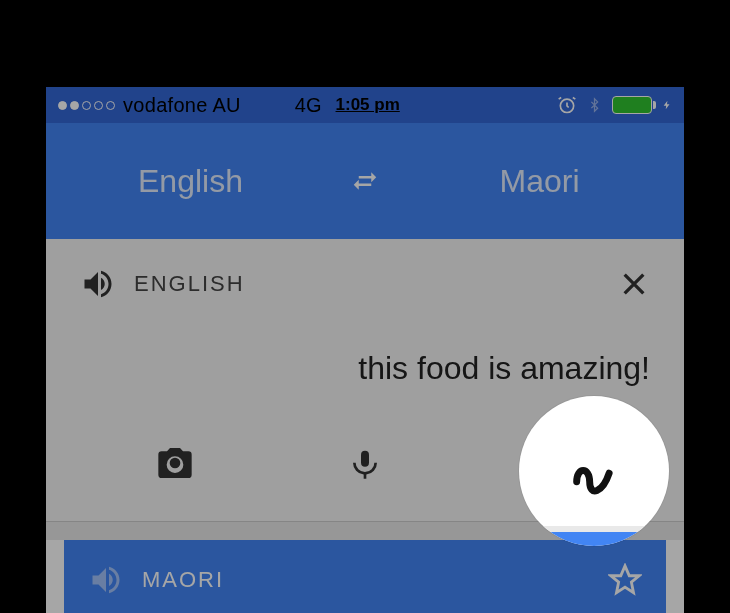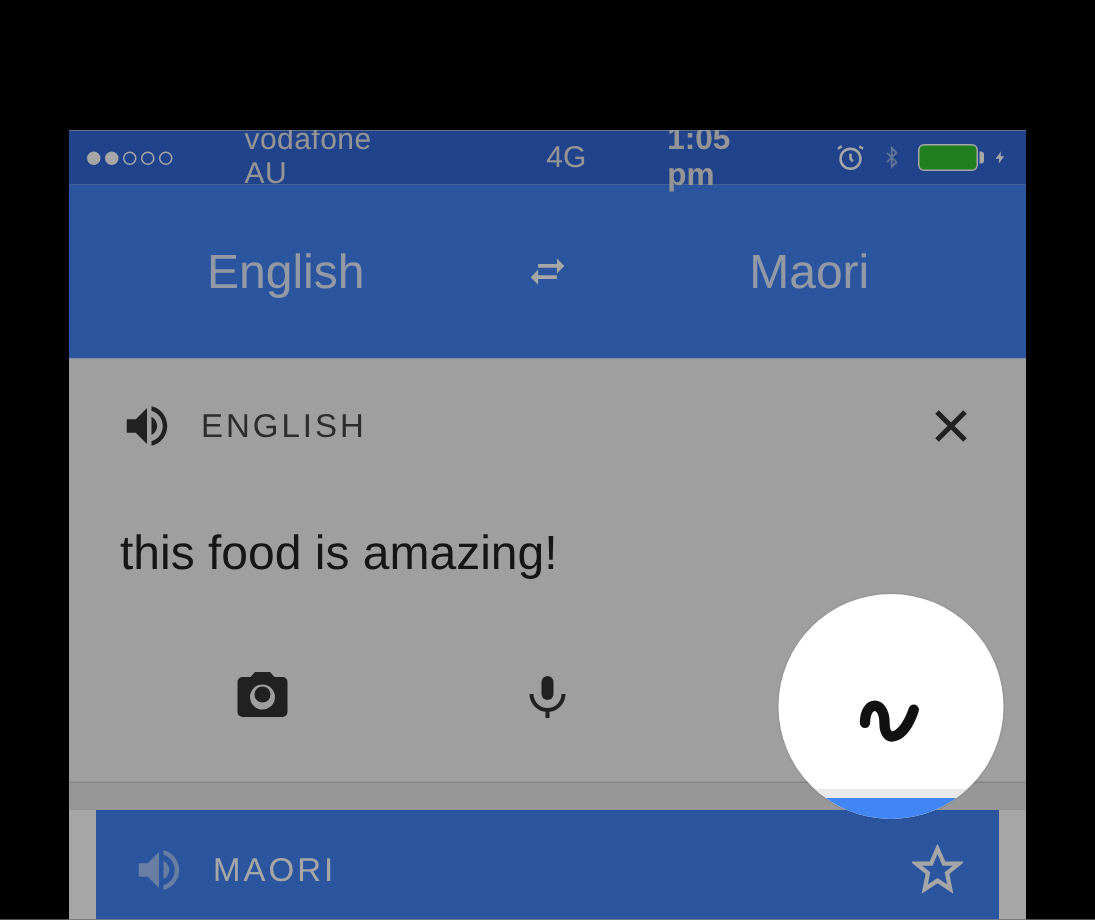--- a/index.html
+++ b/index.html
@@ -27,33 +27,32 @@
     background: rgba(0,0,0,0.35);
     pointer-events: none;
     z-index: 50;
   }
   
   .status-bar {
     height: 36px;
     background: #3367d6;
     display: flex;
     align-items: center;
-    color: #e5e5e5;
+    color: #000000;
     font-size: 20px;
     padding: 0 12px;
     position: relative;
     font-weight: 400;
-    gap: 40px;
   }
   .signal-dots { display: flex; gap: 3px; margin-right: 8px; align-items:center;}
   .signal-dot { width: 9px; height: 9px; border-radius: 50%; border: 1.2px solid #fff; }
   .signal-dot.fill { background: #fff; }
   .carrier { font-size: 20px; margin-right: 12px; letter-spacing: 0.3px;}
   .netg { font-size: 20px; margin-right: 14px; margin-left: 42px; }
-  .clock { font-size: 21px; font-weight: 600; }
+  .clock { font-size: 17px; font-weight: 600; text-decoration: underline; }
   .status-right { margin-left: auto; display: flex; align-items: center; gap: 10px;}
   .battery { width: 40px; height: 18px; border: 1.8px solid #fff; border-radius: 4px; position: relative; background:#31c331; display:flex; align-items:center;}
   .battery::after { content:""; position:absolute; right:-5px; top:4px; width:3px; height:8px; background:#fff; border-radius:0 2px 2px 0;}
   .bolt { color:#fff; font-size:15px;}
   
   .lang-bar {
     height: 116px;
     background: #4285f4;
     display: flex;
     align-items: center;
@@ -66,21 +65,21 @@
   .swap-btn { width: 60px; display:flex; align-items:center; justify-content:center; }
   
   .input-card {
     background: #f5f5f5;
     border-bottom: 1px solid #ccc;
     padding: 27px 34px 12px 34px;
   }
   .input-head { display:flex; align-items:center; }
   .input-lang-label { font-size: 22px; letter-spacing: 2px; color:#444; margin-left:18px; font-weight:400;}
   .close-x { margin-left:auto; font-size:42px; color:#333; line-height:1;}
-  .input-text { font-size: 32px; color:#222; margin-top: 48px; margin-bottom: 48px; }
+  .input-text { font-size: 32px; color:#222; margin-top: 48px; margin-bottom: 48px; text-align: right; }
   .input-tools { display:flex; justify-content: space-around; padding: 8px 0 24px 0;}
   .tool { width:50px; display:flex; justify-content:center;}
   .sep { height: 18px; background:#e8e8e8; }
   
   .result-card {
     margin: 0 18px;
     background: #4285f4;
     padding: 22px 24px;
     display:flex;
     align-items:center;

